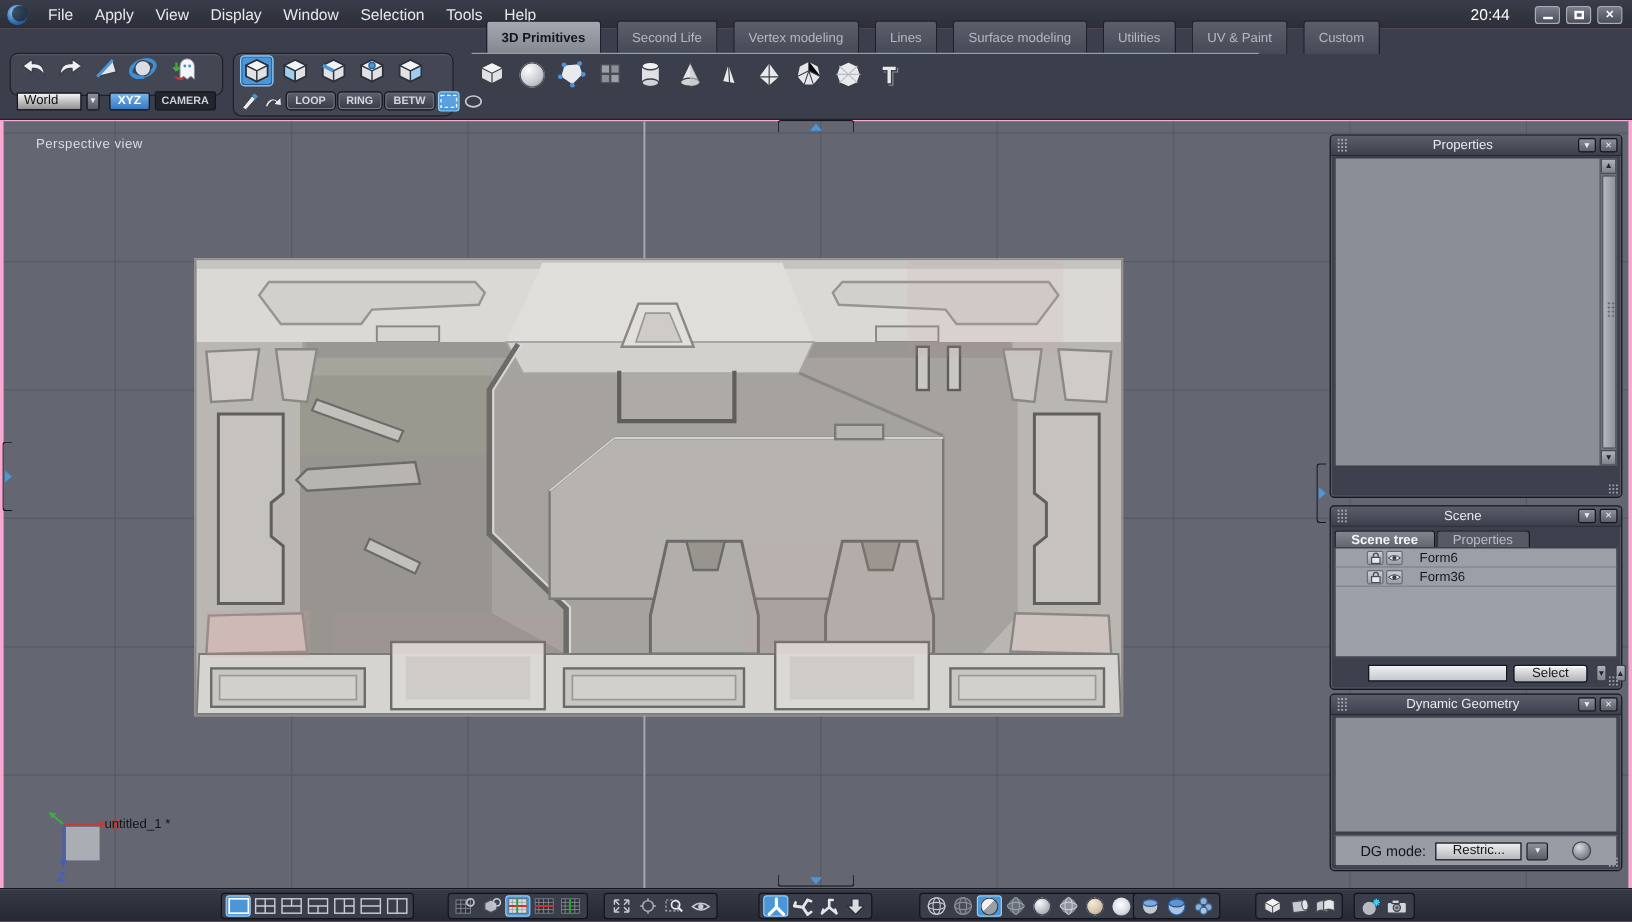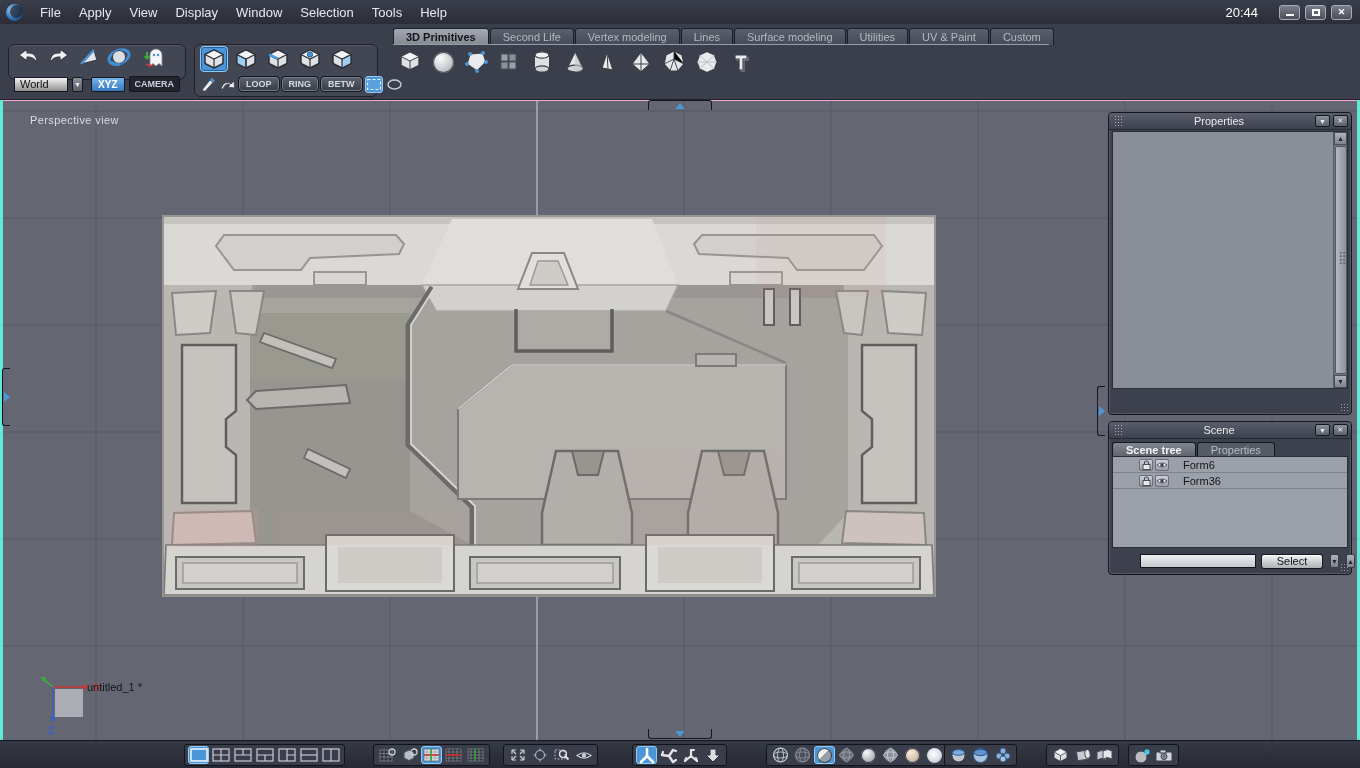--- a/index.html
+++ b/index.html
@@ -1,18 +1,18 @@
 <!DOCTYPE html>
 <html><head>
 <meta charset="utf-8">
 <style>
   * { margin:0; padding:0; box-sizing:border-box; }
   html,body { width:1360px; height:768px; overflow:hidden; background:#33363f;
     font-family:"Liberation Sans", sans-serif; -webkit-font-smoothing:antialiased; }
-  #app { position:relative; width:1360px; height:768px; background:#5eead4; }
+  #app { position:relative; width:1360px; height:768px; background:#f9a8d4; }
 
   
   .titlebar { position:absolute; left:0; top:0; width:1360px; height:24px;
     background:linear-gradient(#3a3e4a,#2b2e38); display:flex; align-items:center; }
   .logo { width:17px; height:17px; border-radius:50%; margin:0 8px 0 6px;
     background:radial-gradient(circle at 32% 32%, #8cc8f2, #2f6fb4 55%, #143e6e); position:relative; }
   .logo::after { content:""; position:absolute; left:4px; top:1px; width:13px; height:13px;
     border-radius:50%; background:#22252e; opacity:.75; }
   .menu-item { color:#e6e8ec; font-size:13px; padding:0 9px; cursor:default; }
   .win-area { margin-left:auto; display:flex; align-items:center; padding-right:8px; }
@@ -41,23 +41,23 @@
     border:1px solid #14171e; border-radius:2px; padding:2px 5px; }
   .txt-btn { background:linear-gradient(#5b5f6b,#3a3e49); border:1px solid #767a86; outline:1px solid #14171e;
     color:#d2d6dd; font-size:9px; font-weight:bold; border-radius:3px; padding:1px 6px; }
   .icon-btn { width:28px; height:26px; display:flex; align-items:center; justify-content:center; border-radius:4px; }
   .icon-btn.active { background:#4b96d8; border:1px solid #94cbf4; box-shadow:inset 0 0 0 1px #255e96; }
   .sm-ibtn { width:20px; height:17px; display:flex; align-items:center; justify-content:center; border-radius:3px; }
   .sm-ibtn.active { background:#4b96d8; border:1px solid #94cbf4; }
 
   
   .tab-bar { position:absolute; left:393px; top:5px; height:16px; display:flex; align-items:flex-end; }
-  .tab { height:17px; margin-right:1px; padding:0 12px; display:flex; align-items:center;
+  .tab { height:28px; margin-right:1px; padding:0 12px; display:flex; align-items:center;
     font-size:11px; color:#b4b8c1; background:linear-gradient(#5b5f6b,#464a56);
-    border:1px solid #1d2029; border-bottom:none; border-radius:3px 3px 0 0; }
+    border:1px solid #1d2029; border-bottom:none; border-radius:3px 3px 0 0;margin-left:12px; }
   .tab.active { background:linear-gradient(#a4a8b2,#83878f); color:#14161b; font-weight:bold; }
   .tab-underline { position:absolute; left:393px; top:20px; width:656px; height:1px; background:#989ea8; }
   .prim-row { position:absolute; left:395px; top:23px; display:flex; gap:3px; }
   .prim-btn { width:30px; height:30px; display:flex; align-items:center; justify-content:center; }
   .ball { border-radius:50%; }
 
   
   .viewport { position:absolute; left:3px; top:100px; width:1354px; height:640px;
     background:#646672; border-top:1px solid #f9a8d4; overflow:hidden; }
   .vp-label { position:absolute; left:27px; top:13px; font-size:11px; color:#dadce2; letter-spacing:.4px; }
@@ -551,20 +551,36 @@
     </div>
     <div class="scene-footer">
       <input class="scene-input" style="">
       <div class="btn" style="min-width:62px;height:15px">Select</div>
       <div class="sm-arrow">▼</div>
       <div class="sm-arrow">▲</div>
     </div>
     <div class="grip"></div>
   </div>
 
+  <div class="panel" id="dgPanel">
+    <div class="panel-title">
+      <div class="drag-dots"></div>
+      <span class="ptitle-text">Dynamic Geometry</span>
+      <div class="title-btn">▼</div>
+      <div class="title-btn">✕</div>
+    </div>
+    <div class="panel-body"></div>
+    <div class="dg-footer">
+      <span class="dg-label">DG mode:</span>
+      <div class="dg-drop">Restric...</div>
+      <div class="mini-drop">▼</div>
+      <div class="dg-sphere"></div>
+    </div>
+    <div class="grip"></div>
+  </div>
 
   <div class="handle h-top">
       <div class="tri"></div>
     </div>
   <div class="handle h-bottom">
       <div class="tri"></div>
     </div>
   <div class="handle h-left">
       <div class="tri"></div>
     </div>

